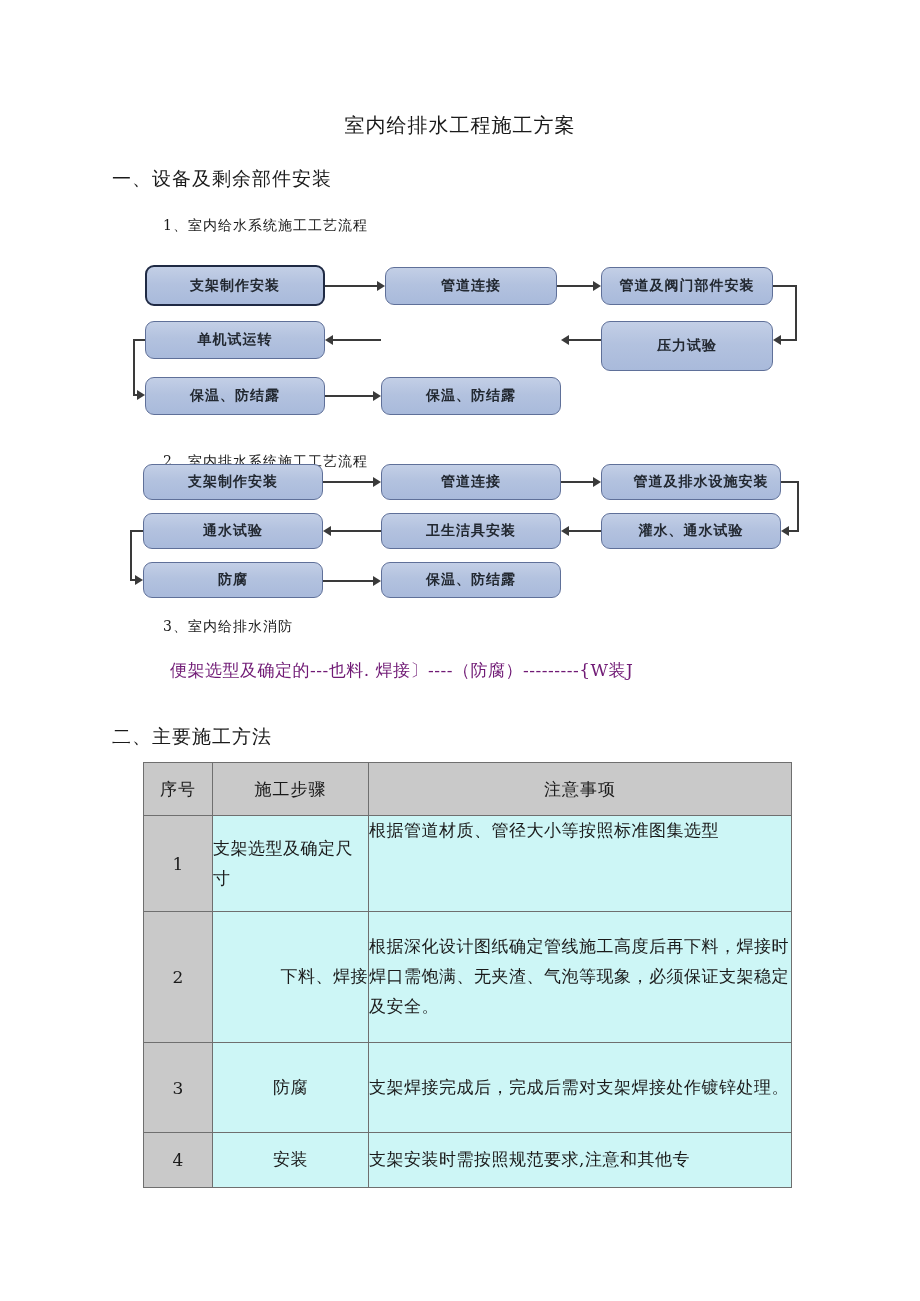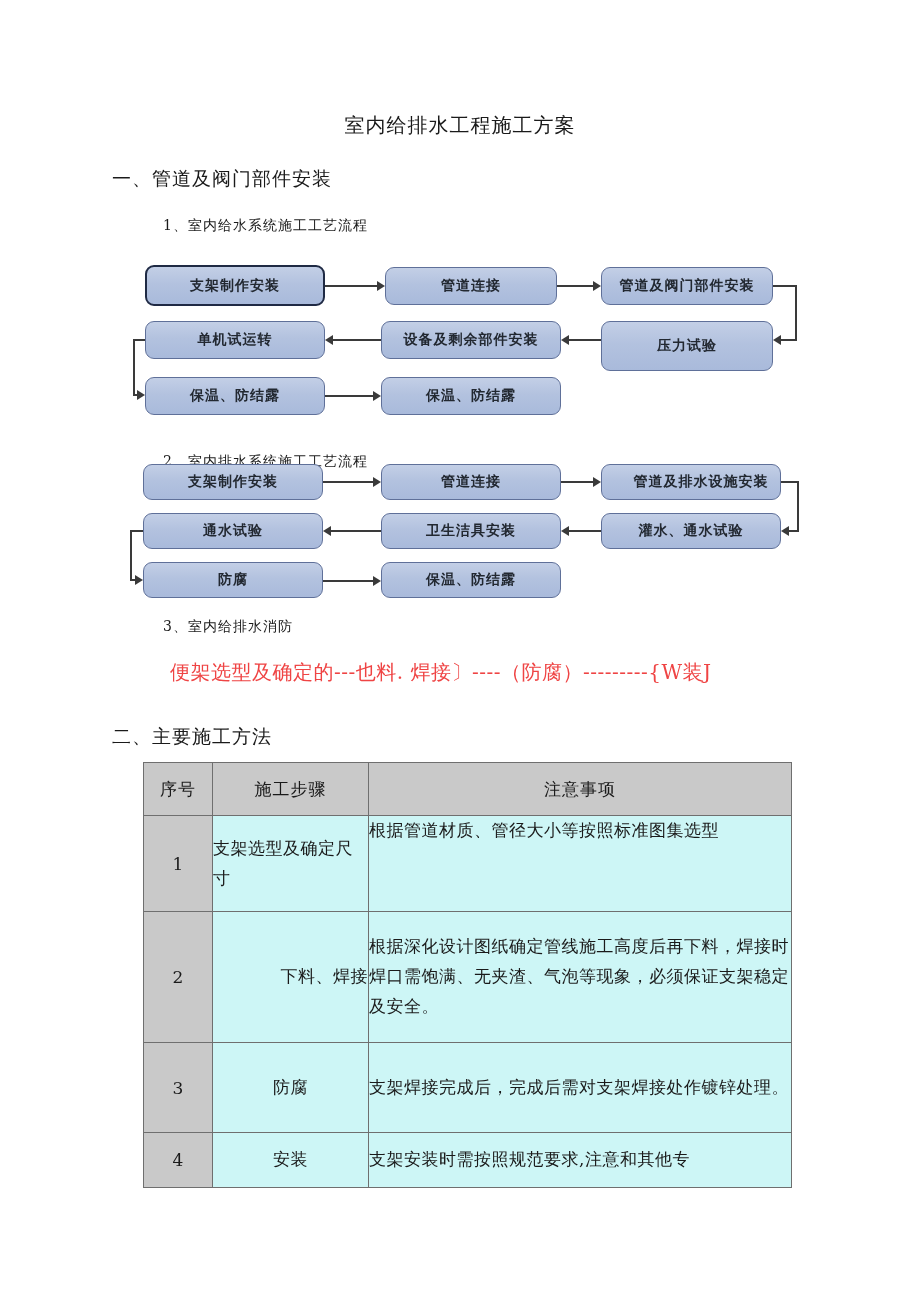--- a/index.html
+++ b/index.html
@@ -44,22 +44,22 @@
     font-size: 14px;
     letter-spacing: 1px;
   }
   .h2-a { left: 163px; top: 217px; }
   .h2-b { left: 163px; top: 453px; }
   .h2-c { left: 163px; top: 618px; }
 
   .garbled-line {
     position: absolute;
     left: 170px; top: 659px;
-    font-size: 20px;
-    color: #ef4444;
+    font-size: 17px;
+    color: #701a75;
     letter-spacing: 0.5px;
     white-space: nowrap;
   }
 
   
   .flow {
     position: absolute;
   }
   #flow-1 { left: 0px; top: 0px; width: 920px; height: 1301px; pointer-events: none; }
 
@@ -156,31 +156,30 @@
   .step-center { text-align: center; }
   .step-right  { text-align: right; }
 </style>
 </head>
 <body>
 
 <div class="page">
 
   <div class="doc-title">室内给排水工程施工方案</div>
 
-  <div class="h1-line h1-a">一、管道及阀门部件安装</div>
+  <div class="h1-line h1-a">一、设备及剩余部件安装</div>
   <div class="h2-line h2-a">1、室内给水系统施工工艺流程</div>
 
   <div class="flow" id="flow-1">
 
     <div class="fbox first" style="left:145px; top:265px; width:180px; height:41px;">支架制作安装</div>
     <div class="fbox" style="left:385px; top:267px; width:172px; height:38px;">管道连接</div>
     <div class="fbox" style="left:601px; top:267px; width:172px; height:38px;">管道及阀门部件安装</div>
 
     <div class="fbox" style="left:145px; top:321px; width:180px; height:38px;">单机试运转</div>
-    <div class="fbox" style="left:381px; top:321px; width:180px; height:38px;">设备及剩余部件安装</div>
     <div class="fbox" style="left:601px; top:321px; width:172px; height:50px;">压力试验</div>
 
     <div class="fbox" style="left:145px; top:377px; width:180px; height:38px;">保温、防结露</div>
     <div class="fbox" style="left:381px; top:377px; width:180px; height:38px;">保温、防结露</div>
 
     <div class="conn h" style="left:325px; top:285px; width:52px;"></div>
     <div class="arrow-r" style="left:377px; top:281px;"></div>
 
     <div class="conn h" style="left:557px; top:285px; width:36px;"></div>
     <div class="arrow-r" style="left:593px; top:281px;"></div>

